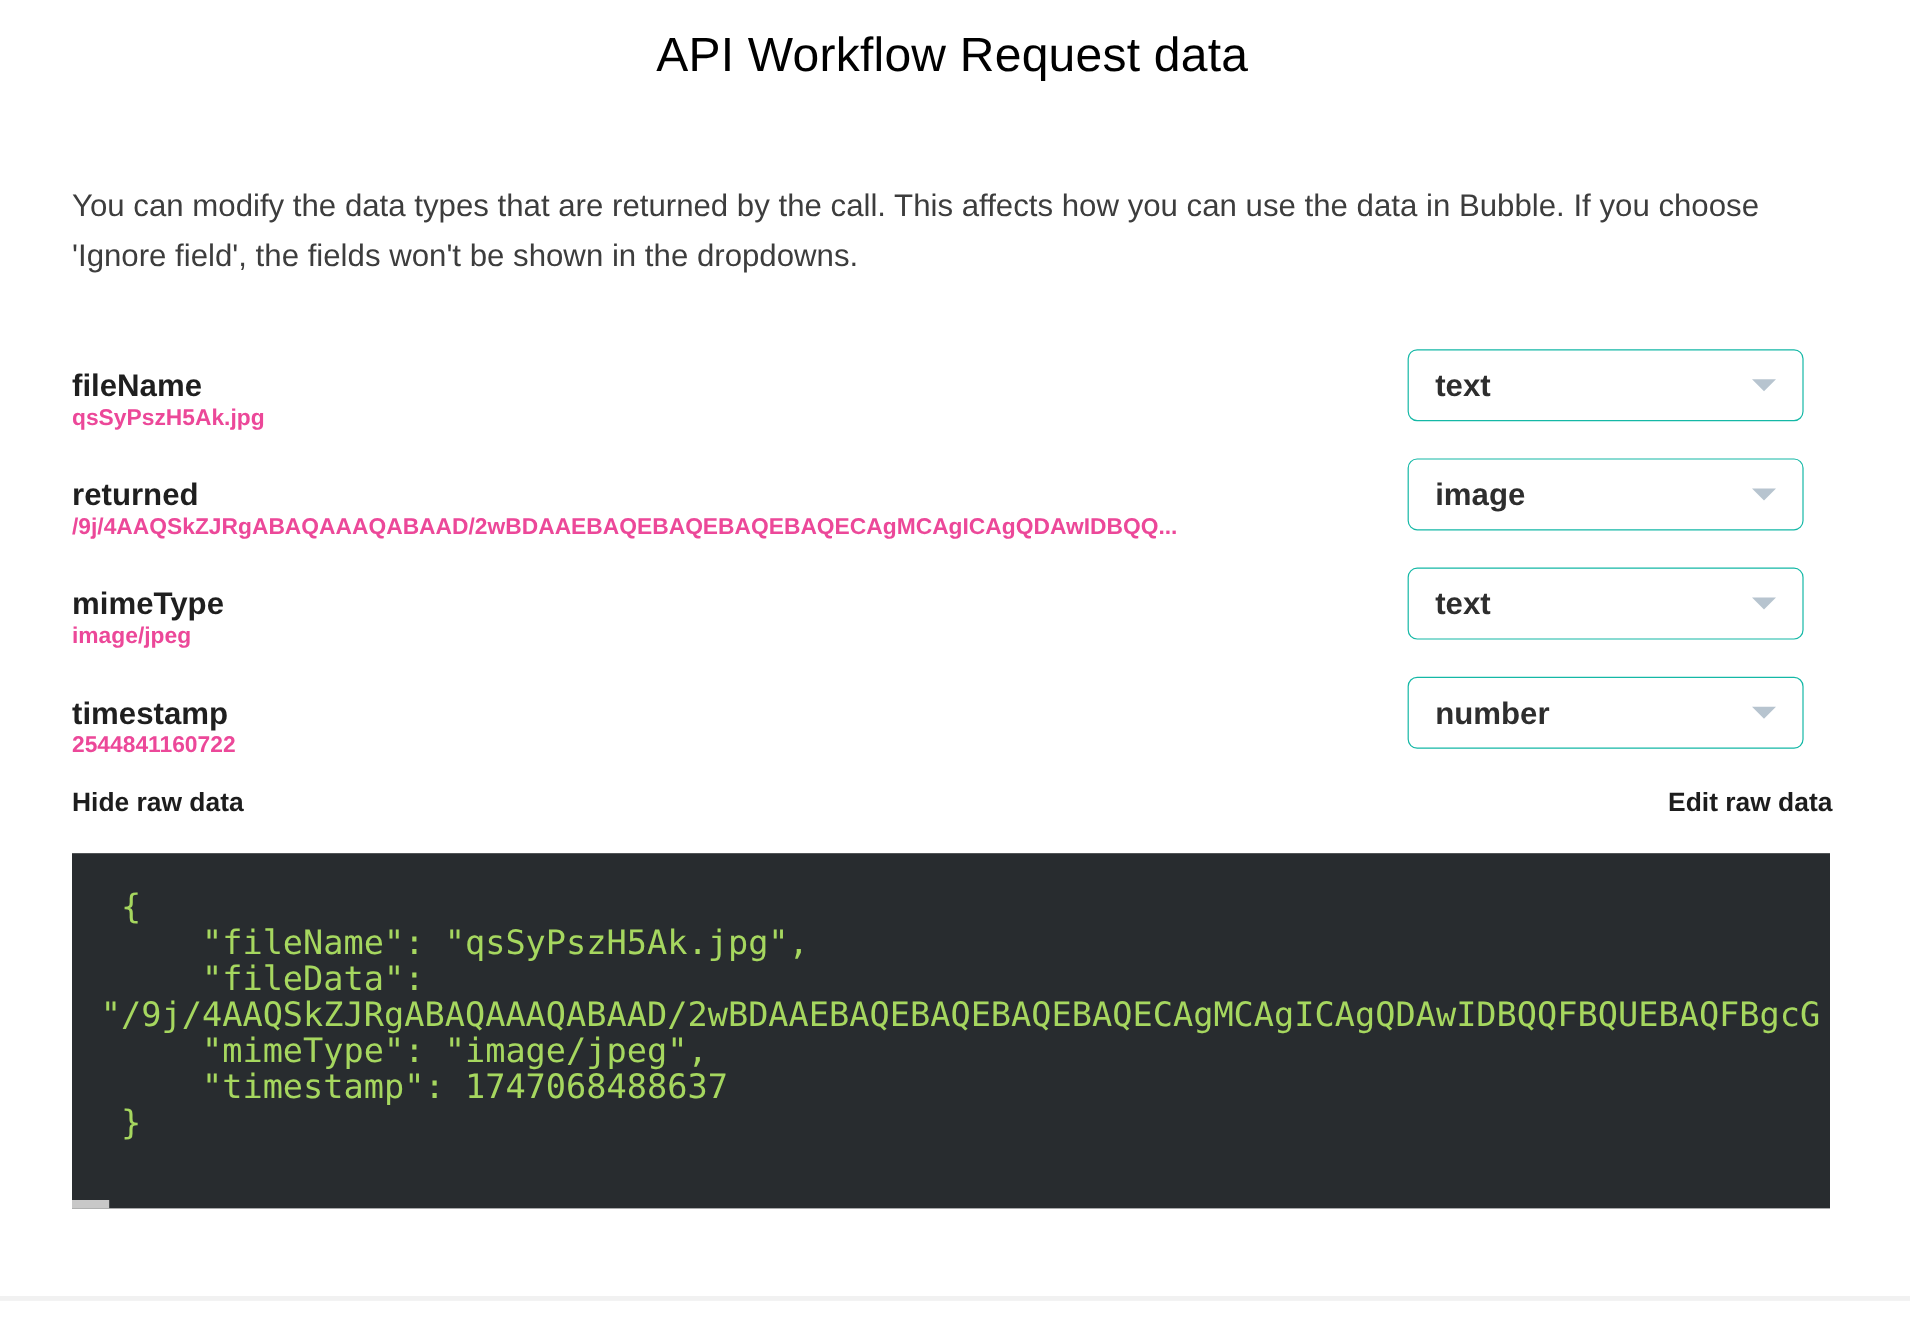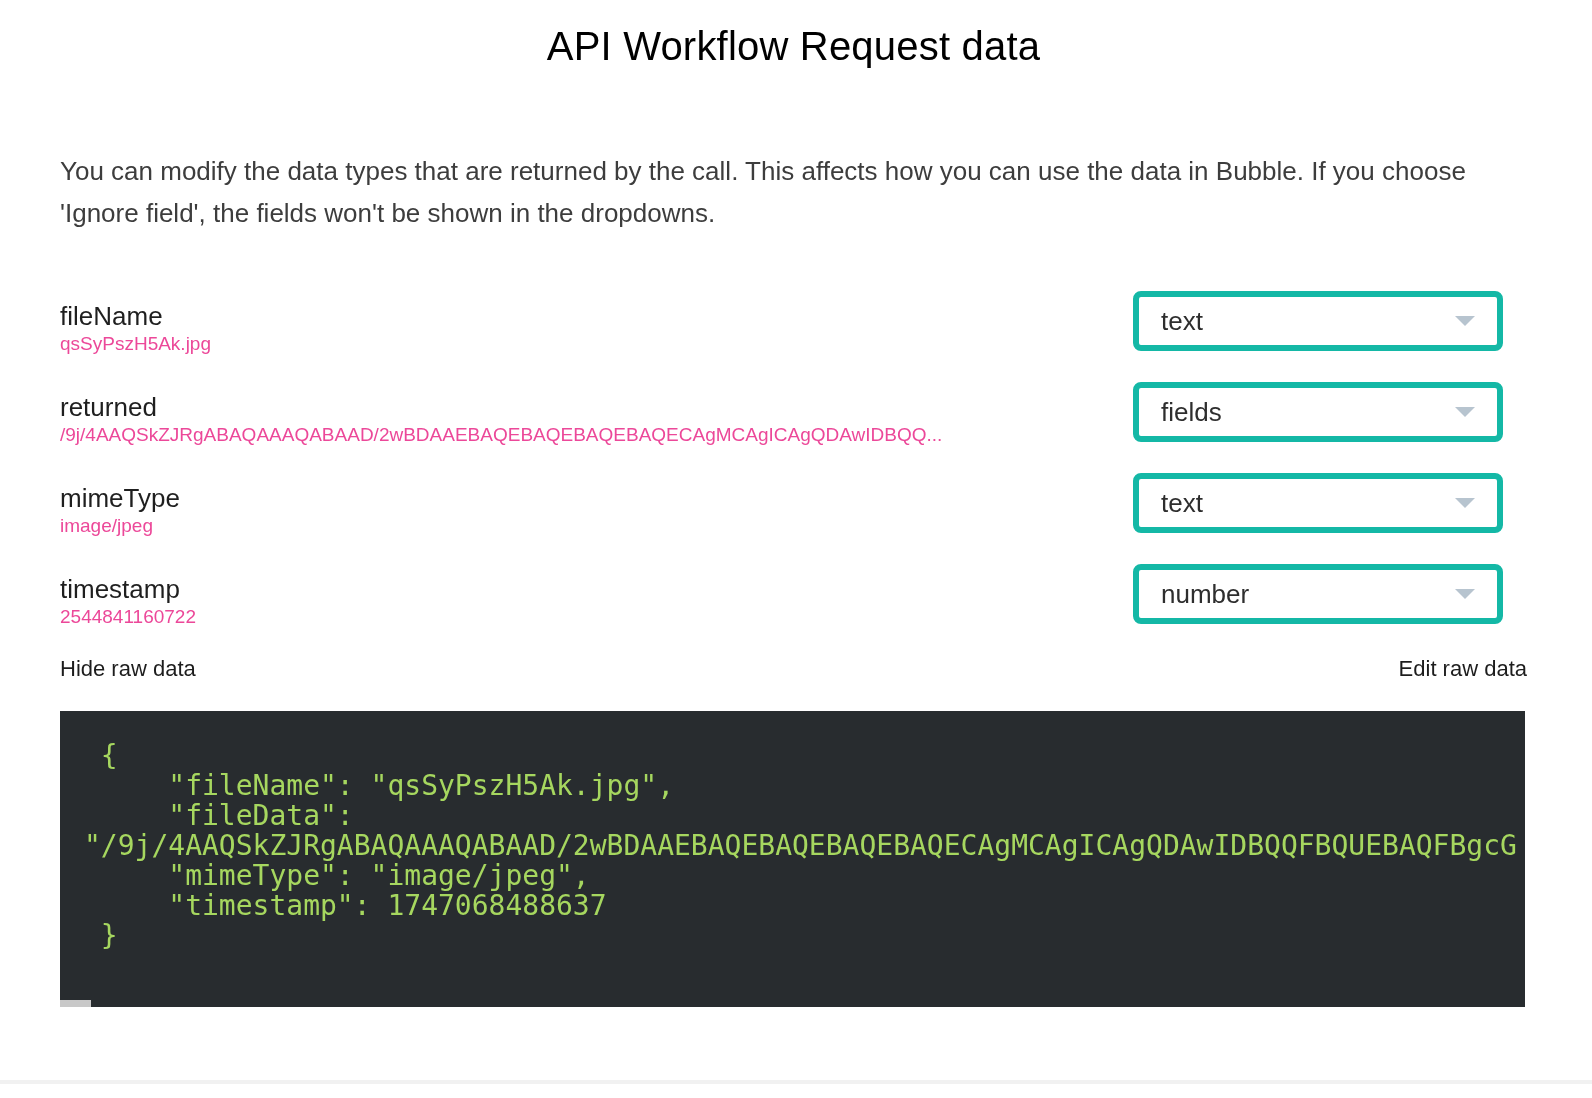--- a/index.html
+++ b/index.html
@@ -26,47 +26,48 @@
   .description {
     margin: 80px 0 0 0;
     font-size: 26px;
     line-height: 42px;
     color: #3d3d3d;
   }
   .fields { margin-top: 57px; }
   .field-row {
     display: flex;
     justify-content: space-between;
-    align-items: center;
+    align-items: flex-start;
     height: 60px;
     margin-bottom: 31px;
+    font-weight: bold;
   }
   .field-info { padding-top: 15px; min-width: 0; flex: 1 1 auto; }
   .field-name {
     font-size: 26px;
     line-height: 31px;
     color: #1f1f1f;
   }
   .field-sample {
     font-size: 19px;
     line-height: 24px;
     color: #ec4899;
     white-space: nowrap;
     overflow: hidden;
     text-overflow: ellipsis;
     max-width: 1060px;
   }
   .dropdown {
     flex: 0 0 auto;
     box-sizing: border-box;
-    width: 370px;
+    width: 330px;
     height: 60px;
     margin-right: 24px;
     background: #ffffff;
-    border: 6px solid #14b8a6;
+    border: 1px solid #14b8a6;
     border-radius: 8px;
     display: flex;
     align-items: center;
     justify-content: space-between;
     padding: 0 22px 0 22px;
     cursor: pointer;
   }
   .dropdown-value {
     font-size: 26px;
     color: #2e2e2e;
@@ -80,21 +81,21 @@
   }
   .raw-links {
     margin-top: 15px;
     display: flex;
     justify-content: space-between;
     align-items: baseline;
     font-size: 22px;
     line-height: 28px;
     color: #1d1d1d;
   }
-  .raw-link { cursor: pointer; }
+  .raw-link { cursor: pointer; font-weight: bold; }
   .code-block {
     position: relative;
     margin-top: 28px;
     width: 1465px;
     height: 296px;
     box-sizing: border-box;
     background: #282c2f;
     overflow: hidden;
     padding: 30px 0 0 24px;
   }
@@ -144,21 +145,21 @@
         <span class="caret"></span>
       </div>
     </div>
 
     <div class="field-row">
       <div class="field-info">
         <div class="field-name">returned</div>
         <div class="field-sample">/9j/4AAQSkZJRgABAQAAAQABAAD/2wBDAAEBAQEBAQEBAQEBAQECAgMCAgICAgQDAwIDBQQ...</div>
       </div>
       <div class="dropdown">
-        <span class="dropdown-value">fields</span>
+        <span class="dropdown-value">image</span>
         <span class="caret"></span>
       </div>
     </div>
 
     <div class="field-row">
       <div class="field-info">
         <div class="field-name">mimeType</div>
         <div class="field-sample">image/jpeg</div>
       </div>
       <div class="dropdown">

